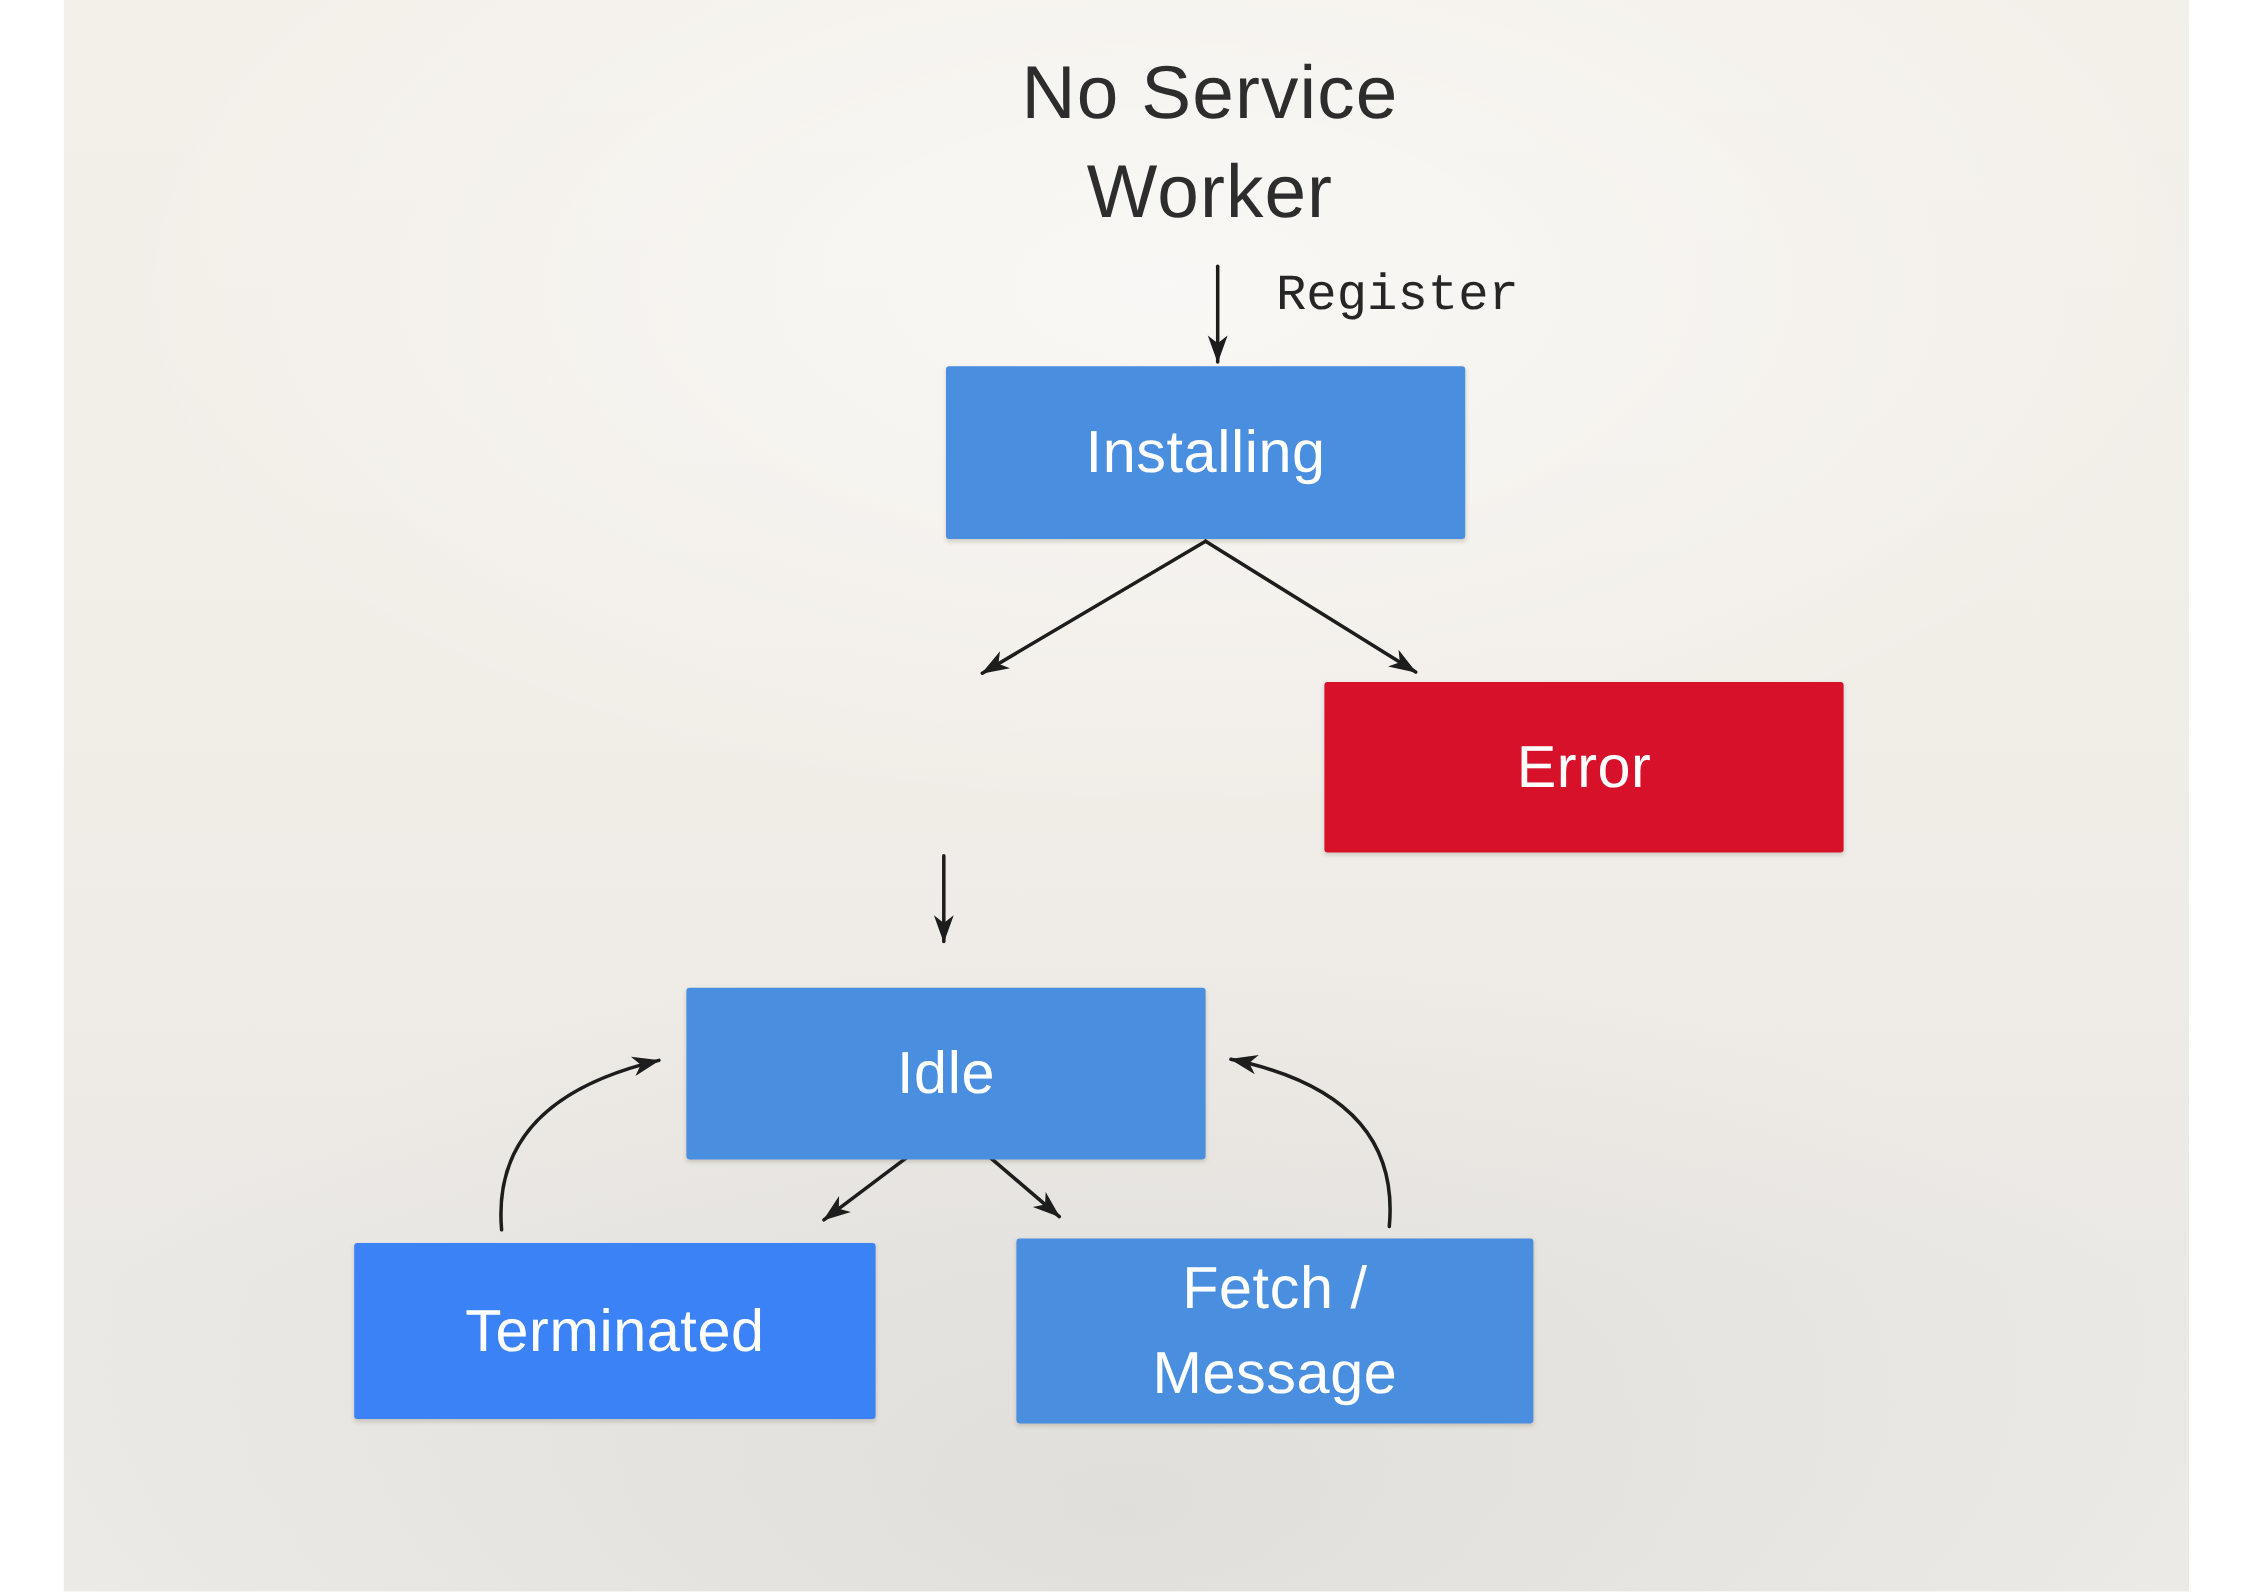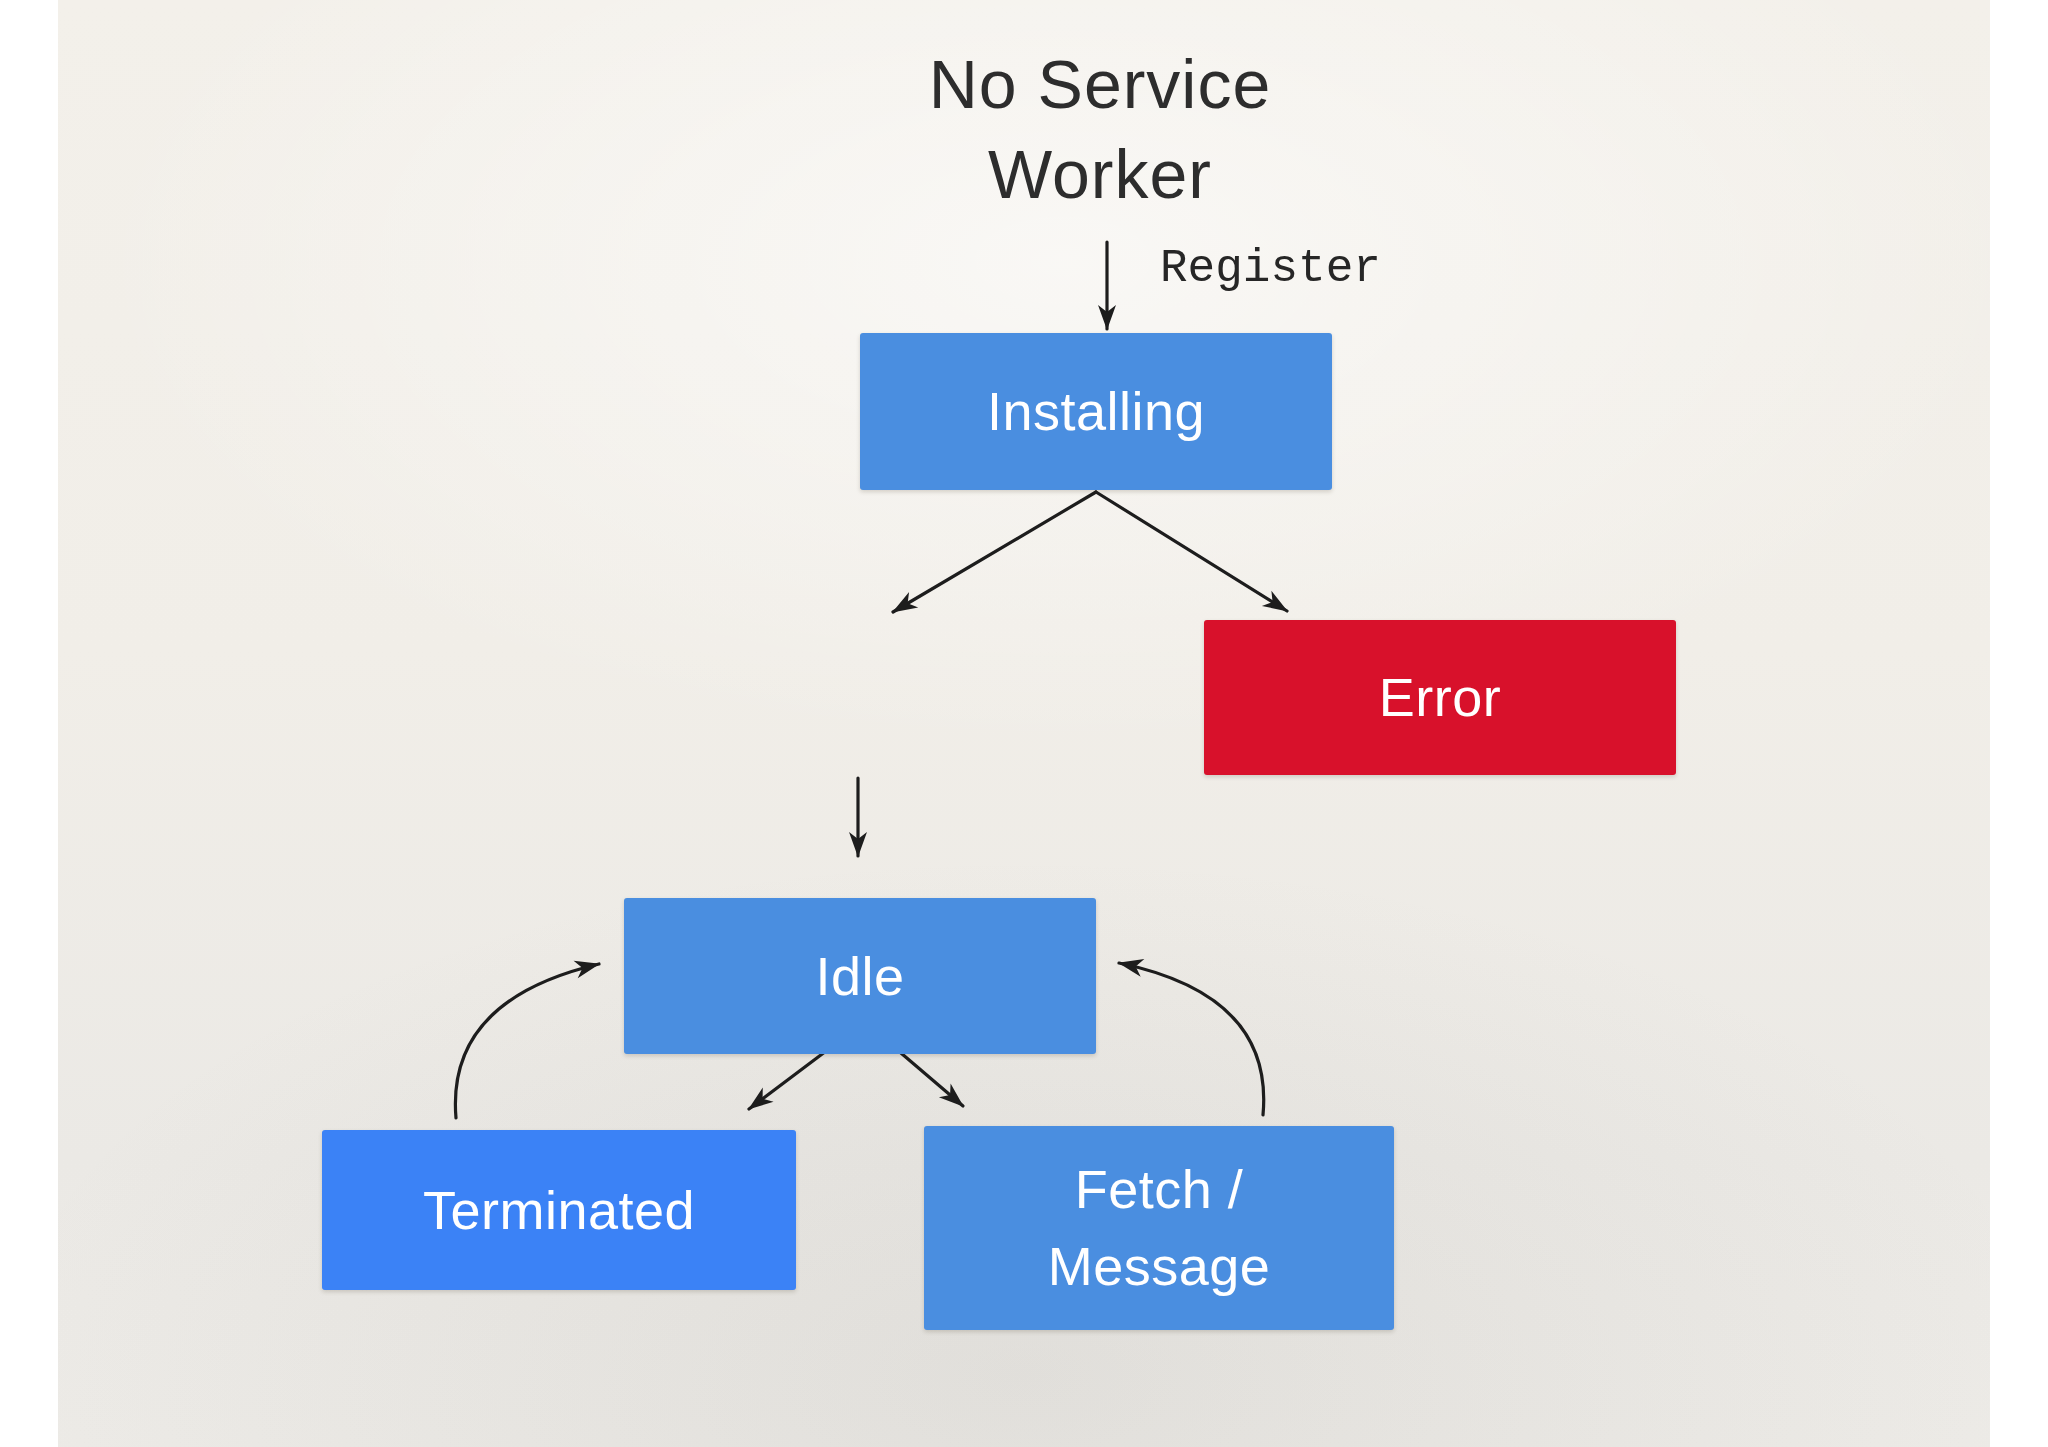--- a/index.html
+++ b/index.html
@@ -99,17 +99,17 @@
   </div>
 
   <div class="node" style="left: 624px; top: 866px; width: 472px; height: 156px; background-color: rgb(74, 142, 224); margin-top: 32px;">
     <span class="node-label">Idle</span>
   </div>
 
   <div class="node" style="left: 322px; top: 1130px; width: 474px; height: 160px; background-color: #3b82f6;">
     <span class="node-label">Terminated</span>
   </div>
 
-  <div class="node" style="left: 924px; top: 1126px; width: 470px; height: 204px; background-color: rgb(74, 142, 224);">
+  <div class="node" style="left: 924px; top: 1126px; width: 470px; height: 168px; background-color: rgb(74, 142, 224);">
     <span class="node-label">Fetch /
 Message</span>
   </div>
 </div>
 
 </body></html>

